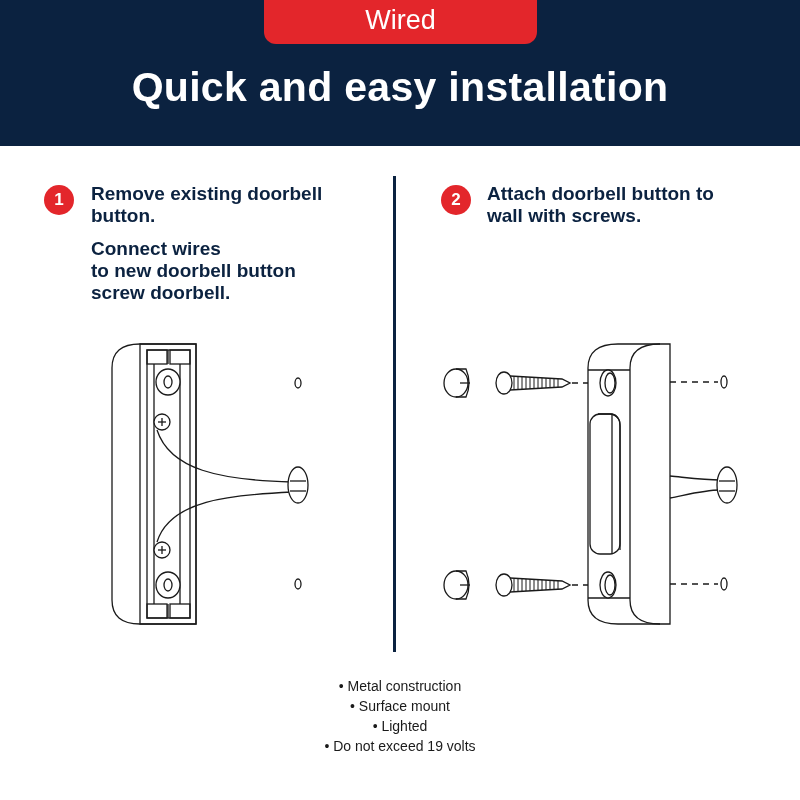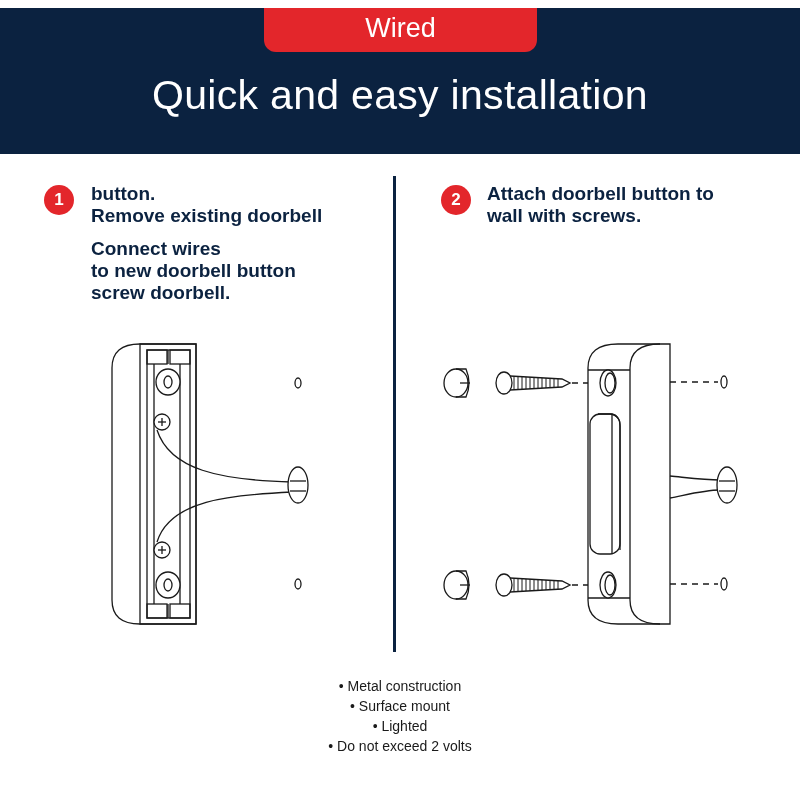--- a/index.html
+++ b/index.html
@@ -1,38 +1,38 @@
 <!DOCTYPE html>
 <html><head>
 <meta charset="utf-8">
 <style>
   html, body { margin:0; padding:0; }
   body { width:800px; height:800px; background:#ffffff; position:relative; overflow:hidden; font-family:"Liberation Sans", sans-serif; color:#0b2240; }
-  .header { position:absolute; left:0; top:8px; width:800px; height:146px; background:#0b2240; }
+  .header { position:absolute; left:0; top:0; width:800px; height:146px; background:#0b2240; }
   .badge { position:absolute; left:264px; top:0; width:273px; height:44px; background:#e3262b; border-radius:0 0 12px 12px; color:#fff; font-size:27px; text-align:center; line-height:40px; font-weight:normal; }
-  .title { position:absolute; left:0; top:64px; width:800px; text-align:center; color:#fff; font-size:41px; font-weight:normal; letter-spacing:0.3px; }
+  .title { position:absolute; left:0; top:64px; width:800px; text-align:center; color:#fff; font-size:41px; font-weight:bold; letter-spacing:0.3px; }
   .divider { position:absolute; left:393px; top:176px; width:3px; height:476px; background:#0b2240; }
   .step-num { position:absolute; width:30px; height:30px; border-radius:50%; background:#e3262b; color:#fff; font-weight:bold; font-size:17px; text-align:center; line-height:30px; }
   .step-text { position:absolute; font-weight:bold; font-size:19px; line-height:22px; color:#0b2240; }
   .bullets { position:absolute; left:0; top:676px; width:800px; text-align:center; font-size:14px; line-height:20px; color:#1a1a1a; }
   .bullets div { white-space:nowrap; }
   svg { position:absolute; }
 </style>
 </head>
 <body>
 
 <div class="header">
   <div class="badge">Wired</div>
   <div class="title">Quick and easy installation</div>
 </div>
 
 <div class="step-num" style="left:44px; top:185px;">1</div>
 <div class="step-text" style="left:91px; top:183px;">
+  <div>Remove existing doorbell</div>
   <div>button.</div>
-  <div>Remove existing doorbell</div>
 </div>
 <div class="step-text" style="left:91px; top:238px;">
   <div>Connect wires</div>
   <div>to new doorbell button</div>
   <div>screw doorbell.</div>
 </div>
 
 <div class="divider"></div>
 
 <div class="step-num" style="left:441px; top:185px;">2</div>
@@ -110,14 +110,14 @@
   <path d="M240 168 C260 164 275 160 290 160"></path>
   <ellipse cx="297" cy="155" rx="10" ry="18" fill="#fff"></ellipse>
   <line x1="289" y1="151" x2="305" y2="151"></line>
   <line x1="289" y1="161" x2="305" y2="161"></line>
 </svg>
 
 <div class="bullets">
   <div>• Metal construction</div>
   <div>• Surface mount</div>
   <div>• Lighted</div>
-  <div>• Do not exceed 2 volts</div>
+  <div>• Do not exceed 19 volts</div>
 </div>
 
 </body></html>

